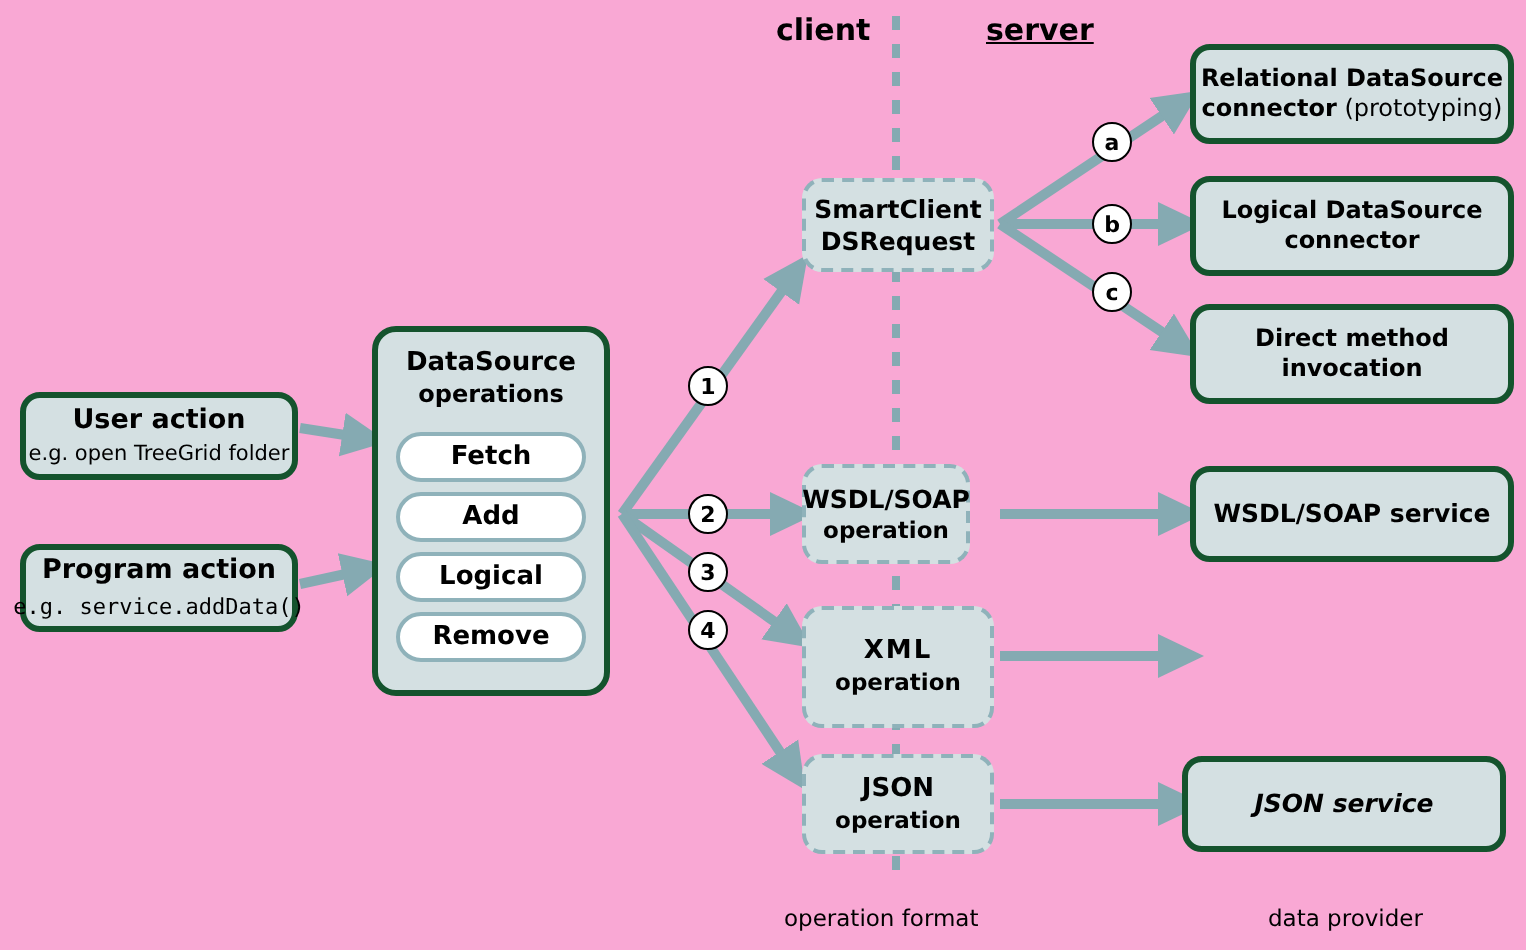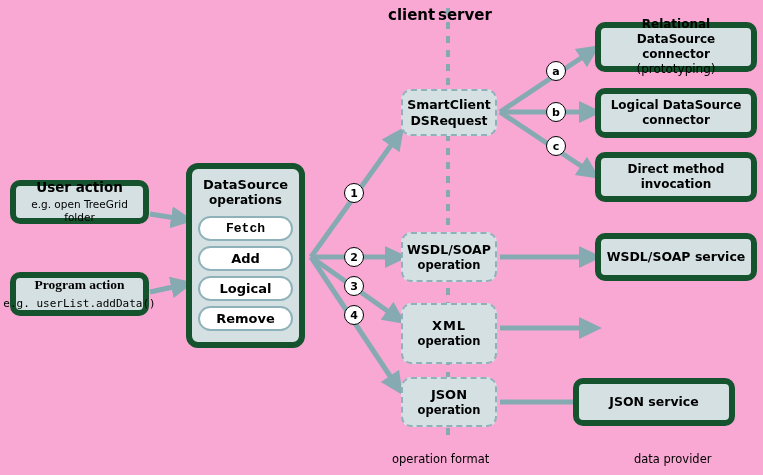--- a/index.html
+++ b/index.html
@@ -20,21 +20,21 @@
     left: 0;
     top: 0;
     width: 763px;
     height: 475px;
     pointer-events: none;
   }
   .box {
     position: absolute;
     box-sizing: border-box;
     background: #d4e0e2;
-    border: 6px solid #14532d;
+    border: 3px solid #14532d;
     border-radius: 10px;
     display: flex;
     flex-direction: column;
     align-items: center;
     justify-content: center;
     text-align: center;
     color: #000000;
     line-height: 1.25;
   }
   .box.dashed {
@@ -130,48 +130,48 @@
     <line x1="500" y1="112" x2="590" y2="172" stroke="#85aab2" stroke-width="5" marker-end="url(#ah)"></line>
 
     <line x1="500" y1="257" x2="590" y2="257" stroke="#85aab2" stroke-width="5" marker-end="url(#ah)"></line>
 
     <line x1="500" y1="328" x2="590" y2="328" stroke="#85aab2" stroke-width="5" marker-end="url(#ah)"></line>
 
     <line x1="500" y1="402" x2="590" y2="402" stroke="#85aab2" stroke-width="5" marker-end="url(#ah)"></line>
   </svg>
 
   <div class="hdr" style="left:388px; top:6px;">client</div>
-  <div class="hdr" style="left:438px; top:6px;">server</div>
-
-  <div class="box" style="left:10px; top:180px; width:139px; height:44px;">
+  <div class="hdr" style="left:493px; top:6px;text-decoration:underline;">server</div>
+
+  <div class="box" style="left:10px; top:196px; width:139px; height:44px;">
     <div class="t-bold" style="font-size:13.5px;">User action</div>
     <div class="t-sub" style="font-size:10.5px; margin-top:2px;">e.g. open TreeGrid folder</div>
   </div>
 
   <div class="box" style="left:10px; top:272px; width:139px; height:44px;">
-    <div class="t-bold" style="font-size:13.5px;font-family:Liberation Serif, serif;">Program action</div>
-    <div class="mono" style="margin-top:3px;">e.g. userList.addData()</div>
+    <div class="t-bold" style="font-size:13.5px;">Program action</div>
+    <div class="mono" style="margin-top:3px;">e.g. service.addData()</div>
   </div>
 
   <div class="box" style="left:186px; top:163px; width:119px; height:185px; justify-content:flex-start; padding-top:8px; border-radius:12px;">
     <div class="t-bold" style="font-size:13px;">DataSource</div>
     <div class="t-bold" style="font-size:12px;">operations</div>
   </div>
 
-  <div class="pill" style="left:198px; top:216px; width:95px; height:25px;font-family:Liberation Mono, monospace;">Fetch</div>
+  <div class="pill" style="left:198px; top:216px; width:95px; height:25px;">Fetch</div>
   <div class="pill" style="left:198px; top:246px; width:95px; height:25px;">Add</div>
   <div class="pill" style="left:198px; top:276px; width:95px; height:25px;">Logical</div>
   <div class="pill" style="left:198px; top:306px; width:95px; height:25px;">Remove</div>
 
   <div class="box dashed" style="left:401px; top:89px; width:96px; height:47px;">
     <div class="t-bold" style="font-size:12.5px;">SmartClient</div>
     <div class="t-bold" style="font-size:12.5px;">DSRequest</div>
   </div>
 
-  <div class="box dashed" style="left:401px; top:232px; width:96px; height:50px;">
+  <div class="box dashed" style="left:401px; top:232px; width:84px; height:50px;">
     <div class="t-bold" style="font-size:12.5px;">WSDL/SOAP</div>
     <div class="t-bold" style="font-size:11.5px;">operation</div>
   </div>
 
   <div class="box dashed" style="left:401px; top:303px; width:96px; height:61px;">
     <div class="t-bold" style="font-size:13px; letter-spacing:1px;">XML</div>
     <div class="t-bold" style="font-size:11.5px;">operation</div>
   </div>
 
   <div class="box dashed" style="left:401px; top:377px; width:96px; height:50px;text-align:right;">
@@ -194,21 +194,21 @@
   <div class="box" style="left:595px; top:233px; width:162px; height:48px;">
     <div class="t-bold" style="font-size:12.5px;">WSDL/SOAP service</div>
   </div>
 
   <div class="box" style="left:595px; top:152px; width:162px; height:50px;">
     <div class="t-bold" style="font-size:12px;">Direct method</div>
     <div class="t-bold" style="font-size:12px;">invocation</div>
   </div>
 
 
-  <div class="box" style="left:573px; top:378px; width:162px; height:48px;">
+  <div class="box" style="left:591px; top:378px; width:162px; height:48px;font-style:italic;">
     <div class="t-bold" style="font-size:12.5px;">JSON service</div>
   </div>
 
   <div class="marker" style="left:344px; top:183px;">1</div>
   <div class="marker" style="left:344px; top:247px;">2</div>
   <div class="marker" style="left:344px; top:276px;">3</div>
   <div class="marker" style="left:344px; top:305px;">4</div>
 
   <div class="marker" style="left:546px; top:61px;">a</div>
   <div class="marker" style="left:546px; top:102px;">b</div>

